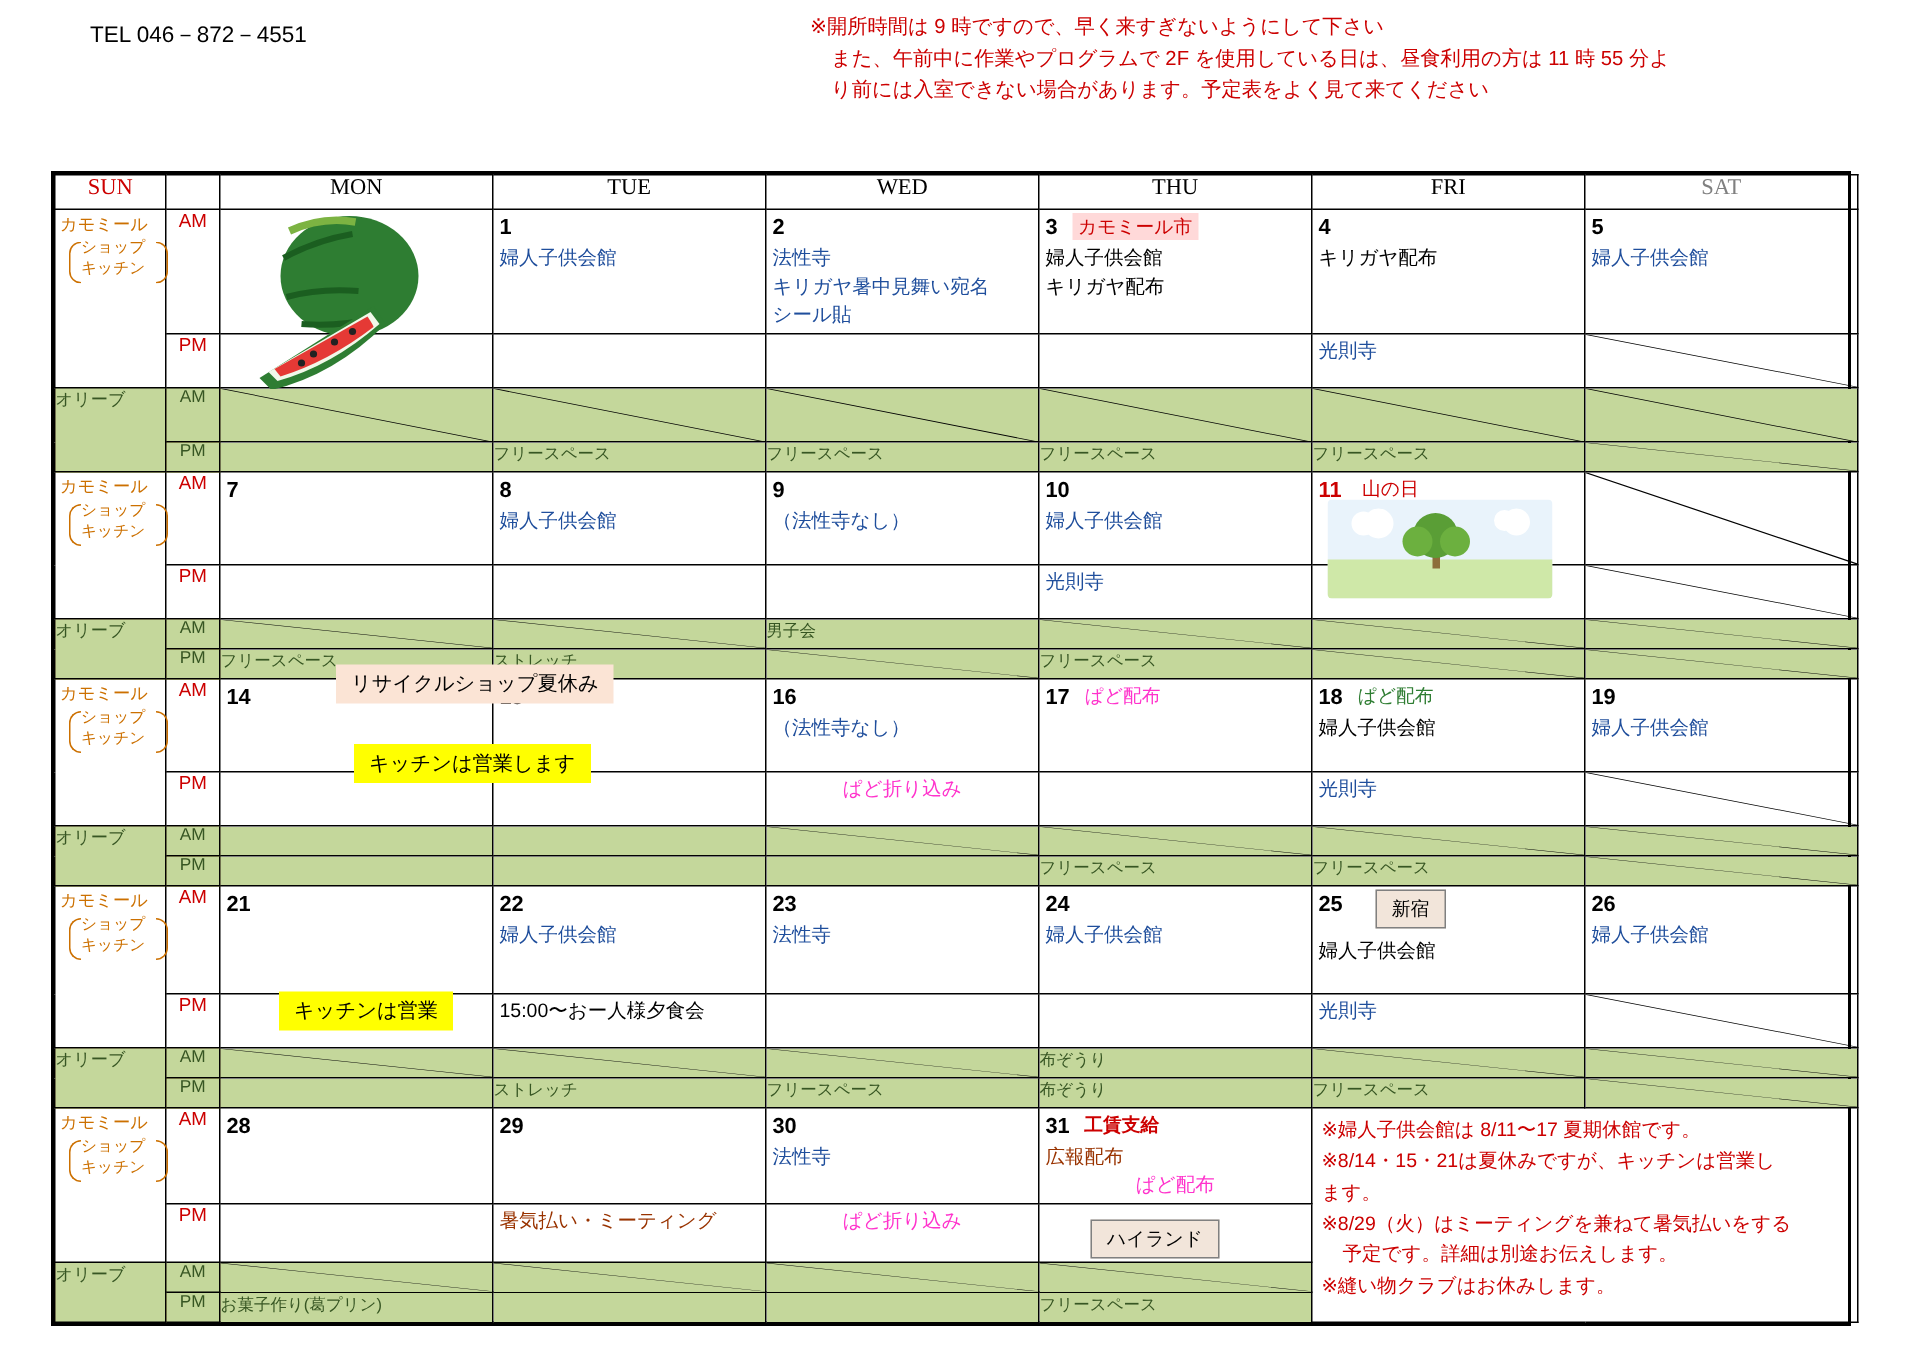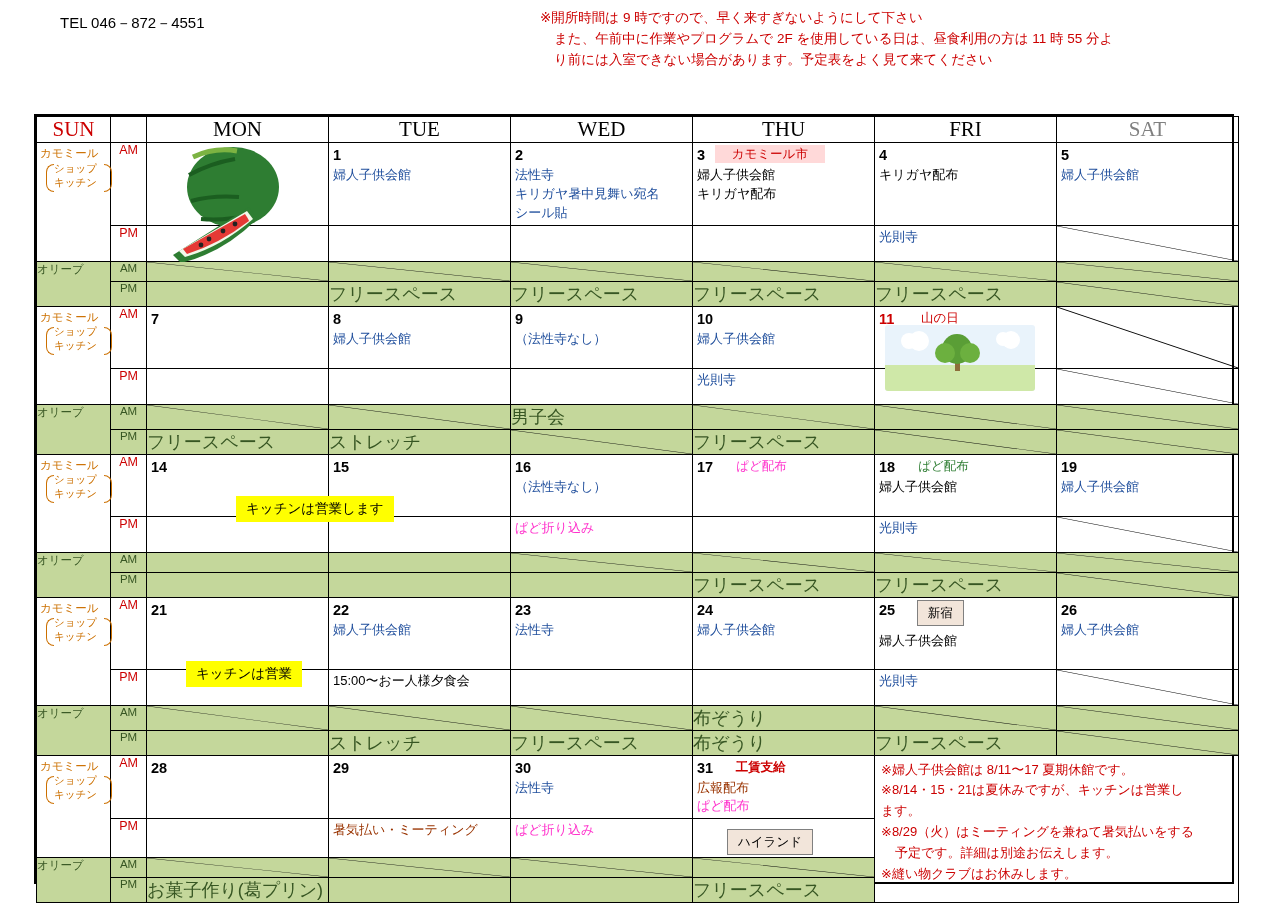--- a/index.html
+++ b/index.html
@@ -24,21 +24,21 @@
   .cal{position:absolute;left:34px;top:114px;width:1200px;height:770px;border:2px solid #000;box-sizing:border-box;}
   table.grid{border-collapse:collapse;width:100%;height:100%;table-layout:fixed;}
   table.grid td{border:1px solid #000;vertical-align:top;padding:0;}
 
   
   col.c-sun{width:74px;}
   col.c-ap{width:36px;}
   col.c-day{width:182px;}
 
   
-  .wd{height:22px;text-align:center;font-size:21px;font-family:"Liberation Serif","DejaVu Serif",serif;}
+  .wd{height:22px;text-align:center;font-size:15px;font-family:"Liberation Serif","DejaVu Serif",serif;}
   .wd-sun{color:#cc0000;}
   .wd-sat{color:#808080;}
 
   
   .lbl-kamo{font-size:11px;color:#cc7000;padding:3px 2px 16px 3px;line-height:1.25;position:relative;height:100%;box-sizing:border-box;}
   .lbl-kamo .k1{color:#cc7000;font-size:11.5px;}
   .lbl-kamo .brace{position:relative;margin-left:4px;margin-top:1px;padding-left:10px;}
   .lbl-kamo .brace:before{content:"";position:absolute;left:2px;top:2px;width:7px;height:26px;border:1.4px solid #cc7000;border-right:none;border-radius:8px 0 0 8px;}
   .lbl-kamo .brace:after{content:"";position:absolute;right:-4px;top:2px;width:7px;height:26px;border:1.4px solid #cc7000;border-left:none;border-radius:0 8px 8px 0;}
   .lbl-kamo .b-in{display:block;font-size:10.5px;line-height:1.32;}
@@ -47,28 +47,28 @@
   .ap-am{color:#cc0000;}
   .ap-pm{color:#cc0000;}
   .ap-olive{background:#c4d79b;color:#375623;text-align:center;font-size:11.5px;padding-top:1px;}
 
   
   .daycell{position:relative;padding:2px 4px;font-size:13px;line-height:1.45;height:100%;box-sizing:border-box;}
   .dnum{font-size:14.5px;font-weight:bold;color:#000;display:inline-block;vertical-align:top;}
   .ev{display:block;font-size:13px;}
   .ev.blue{color:#1f4e9c;}
   .ev.black{color:#000;}
-  .ev.pink{color:#ff33cc;}
+  .ev.pink{color:#ff33cc;text-align:center;}
   .ev.brown{color:#993300;}
-  .tag{display:inline-block;font-size:12.5px;padding:0 17px;margin-left:6px;vertical-align:top;}
+  .tag{display:inline-block;font-size:12.5px;padding:0 4px;margin-left:6px;vertical-align:top;}
   .tag-red{background:#ffd9d9;color:#cc0000;}
   .tag-pink{color:#ff33cc;}
   .tag-box{border:1px solid #808080;background:#f2e5da;color:#000;padding:3px 10px;font-size:12.5px;display:inline-block;}
   .olive-row{background:#fde047;}
-  .olive-cell{background:#c4d79b;color:#375623;font-size:18px;padding:1px 4px;position:relative;height:100%;box-sizing:border-box;}
+  .olive-cell{background:#c4d79b;color:#375623;font-size:11px;padding:1px 4px;position:relative;height:100%;box-sizing:border-box;}
 
   
   .diag{position:absolute;left:0;top:0;width:100%;height:100%;pointer-events:none;}
   .diag line{stroke:#000;stroke-width:1;}
 
   
   .banner{position:absolute;font-size:13.5px;padding:4px 10px;white-space:nowrap;}
   .banner-peach{background:#fbe4d5;color:#000;}
   .banner-yellow{background:#ffff00;color:#000;}
 
@@ -678,16 +678,17 @@
   <tr style="height:20px" class="olive-row">
     <td class="ap-olive">PM</td>
     <td class="olive-cell">お菓子作り(葛プリン)</td>
     <td class="olive-cell"></td>
     <td class="olive-cell"></td>
     <td class="olive-cell">フリースペース</td>
   </tr>
 </tbody>
     </table>
 
+<div class="banner banner-peach" style="left:188px;top:327px;">リサイクルショップ夏休み</div>
 <div class="banner banner-yellow" style="left:200px;top:380px;">キッチンは営業します</div>
 
 <div class="banner banner-yellow" style="left:150px;top:545px;">キッチンは営業</div>
 </div>
 
 </body></html>

